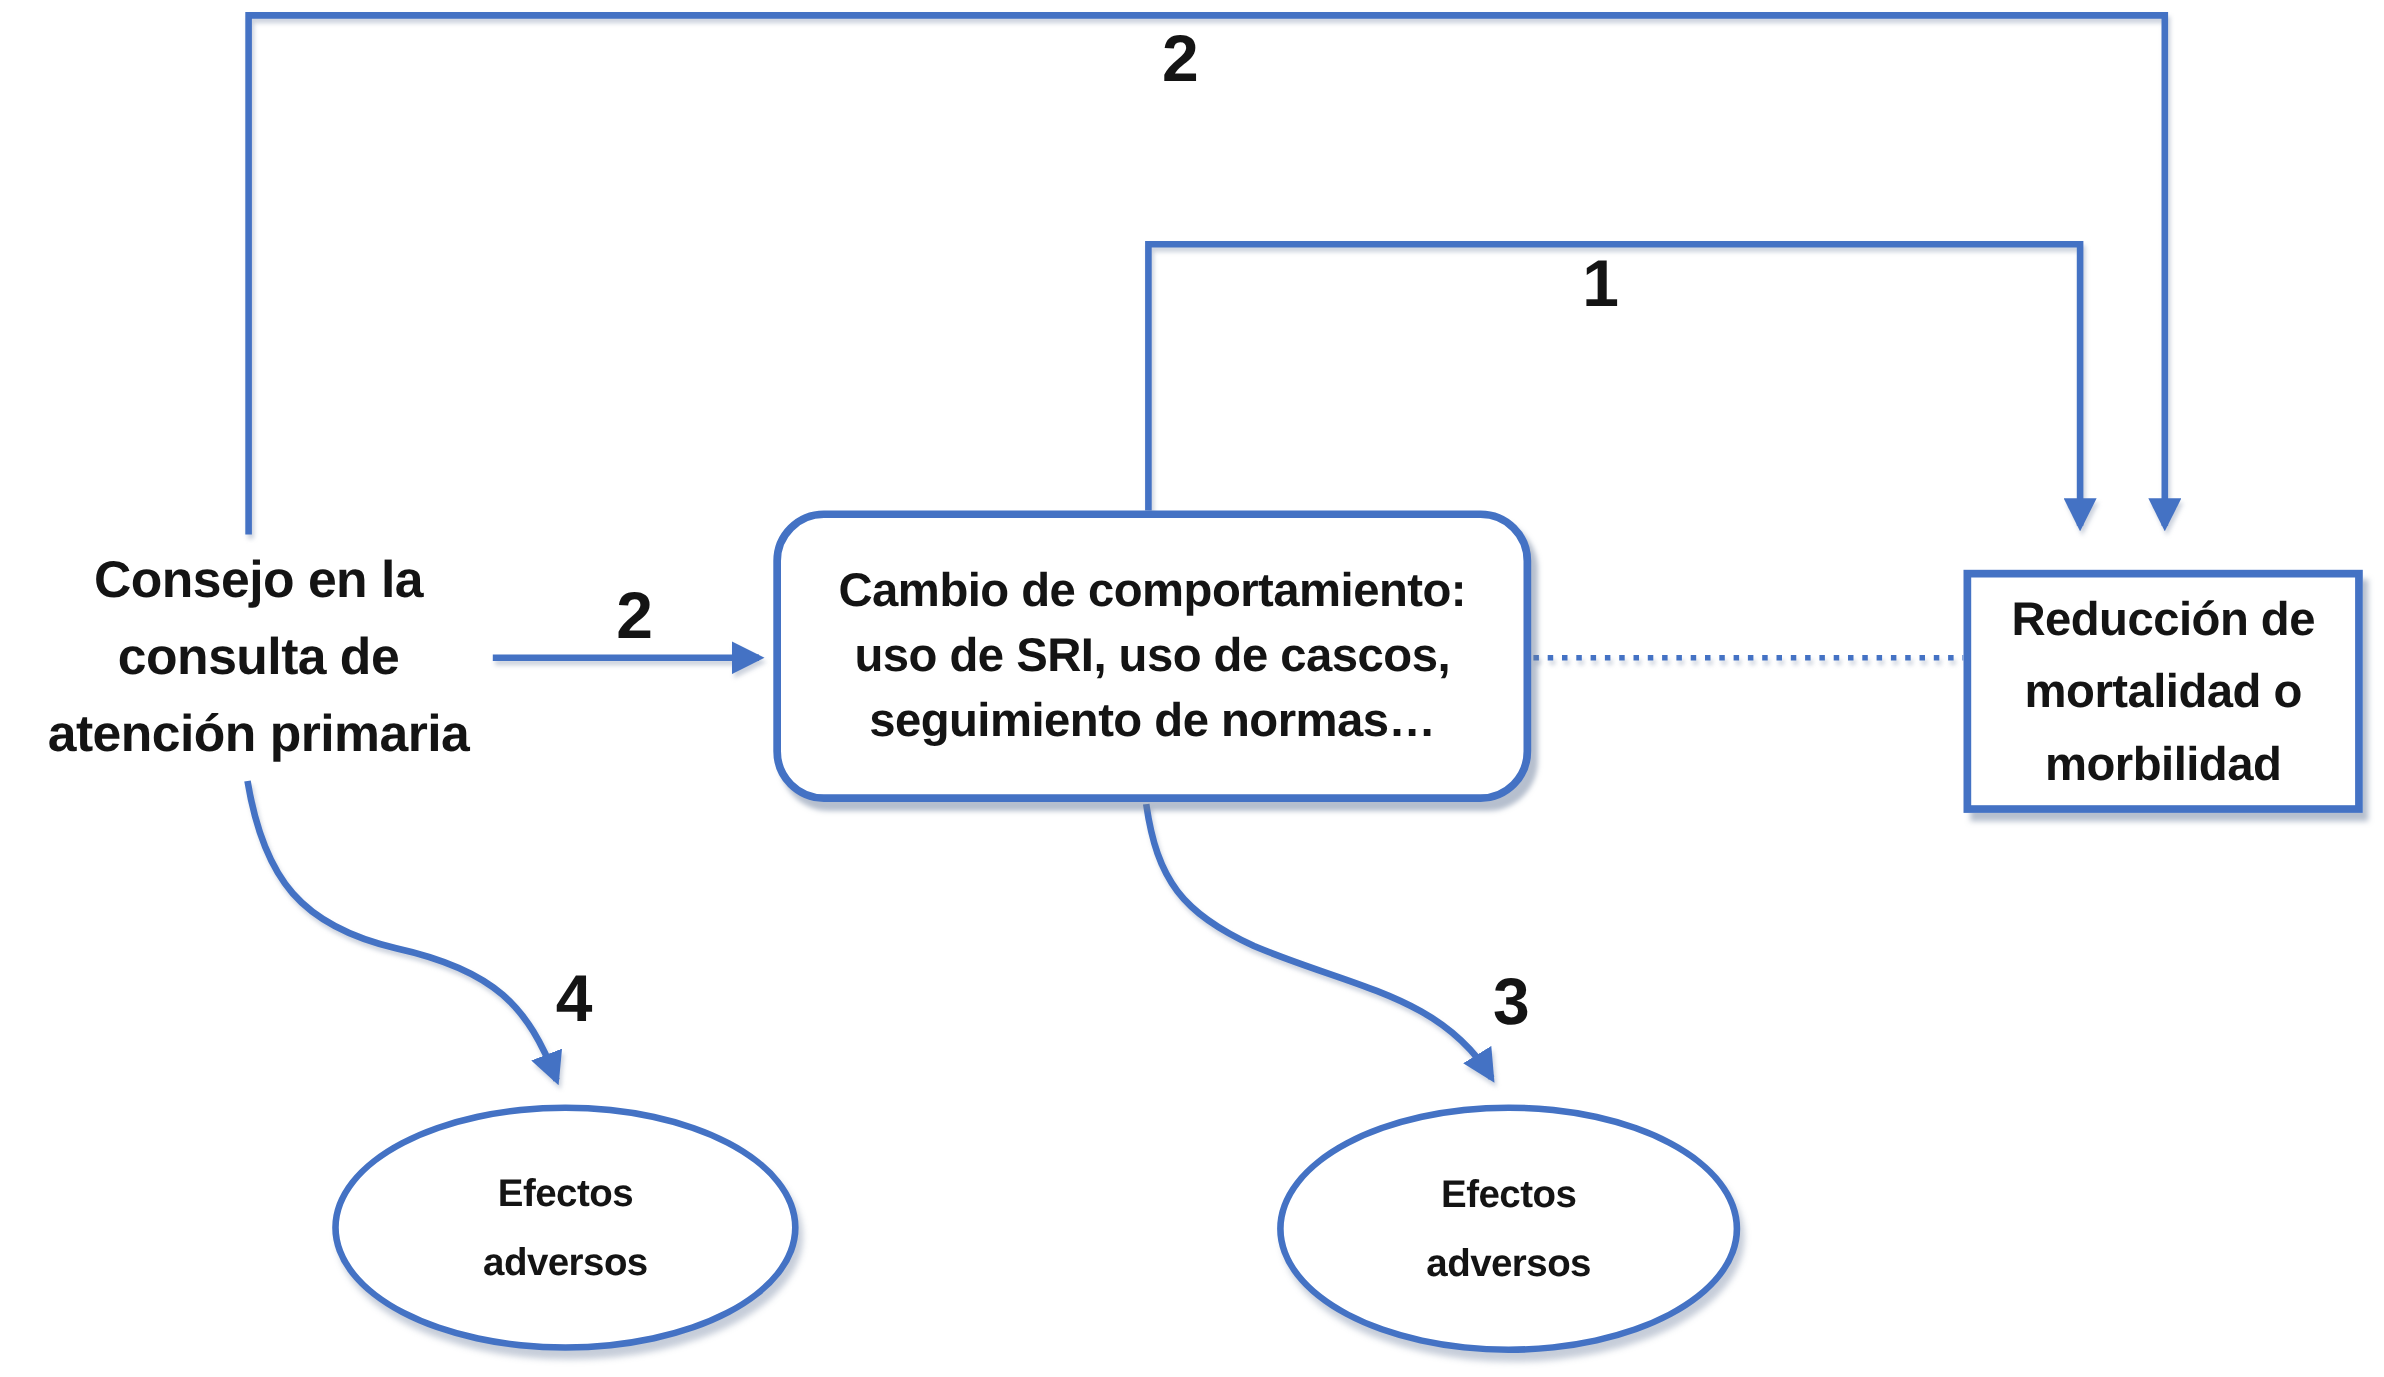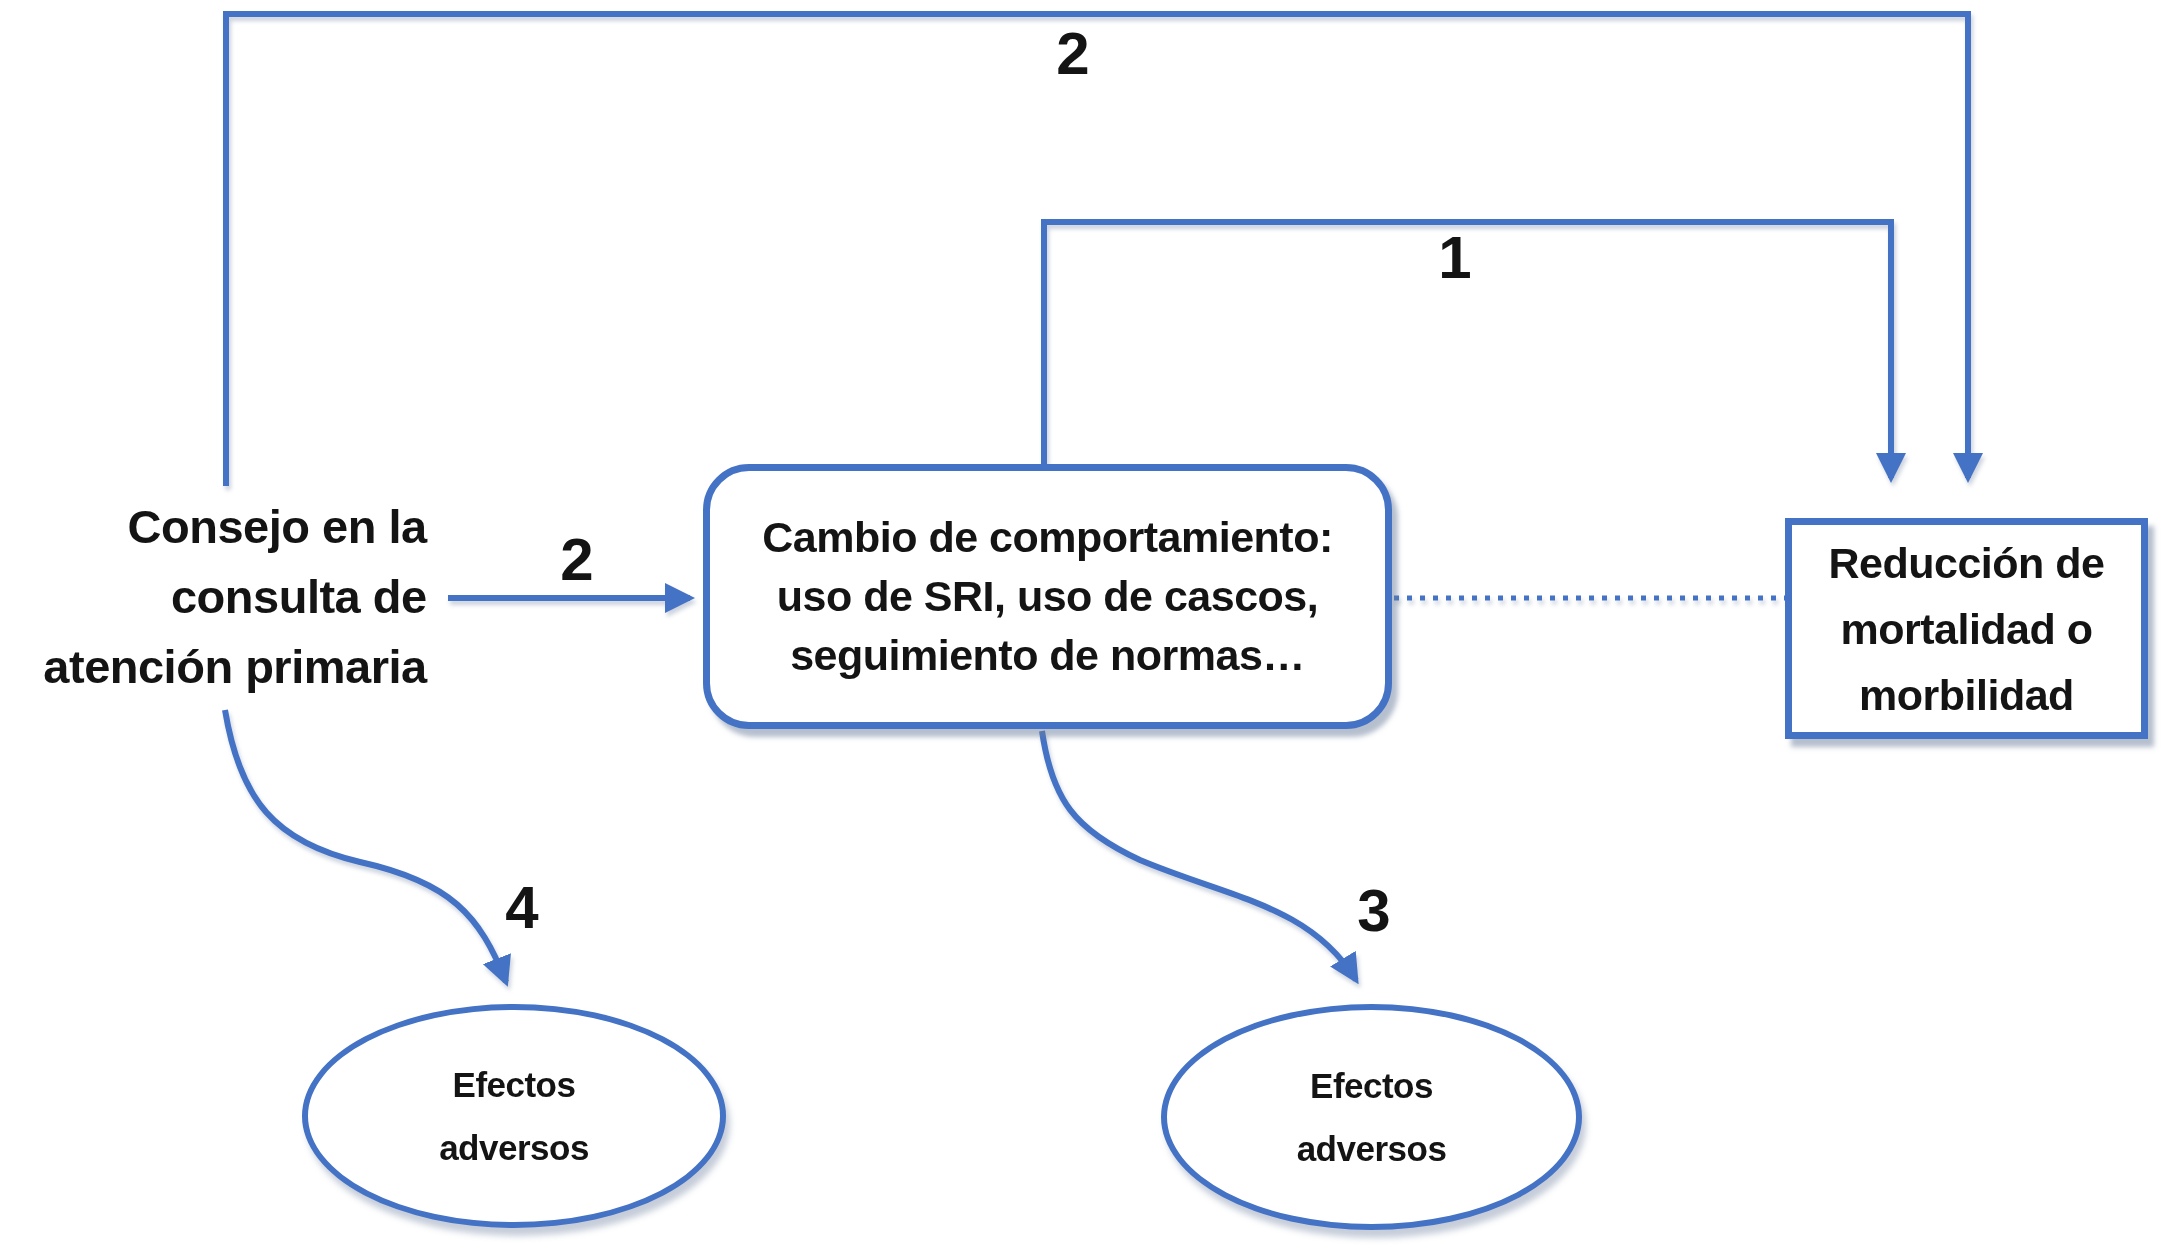--- a/index.html
+++ b/index.html
@@ -31,21 +31,21 @@
   .conn.dotted{
     stroke-width:5;
     stroke-dasharray:5 8;
   }
   .arrowhead{fill:var(--line);}
   .node-label{
     position:absolute;
     display:flex;
     align-items:center;
     justify-content:center;
-    text-align:right;
+    text-align:center;
     font-weight:bold;
     color:var(--text);
     letter-spacing:-0.5px;
   }
   .node-label span{white-space:pre-line;}
   .plain-label{
     font-size:47px;
     line-height:70px;
   }
   .box{

